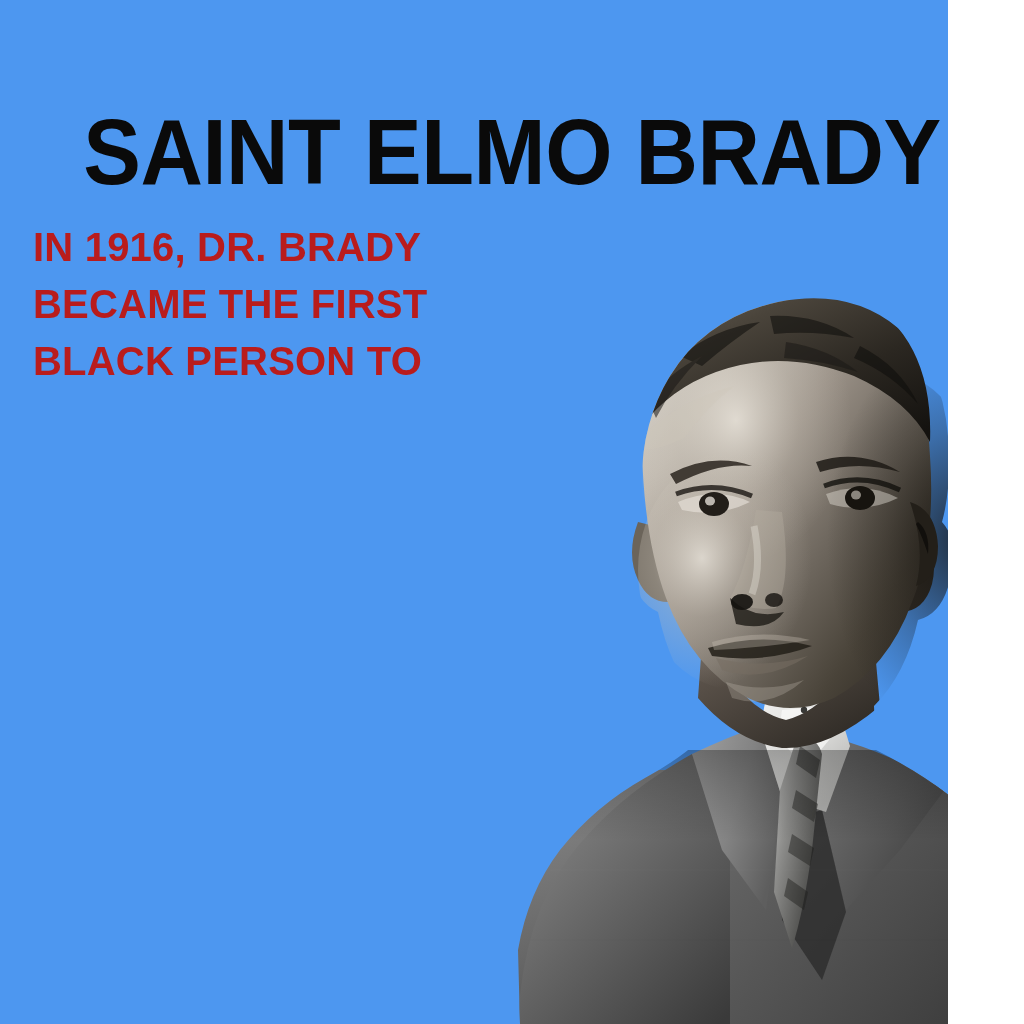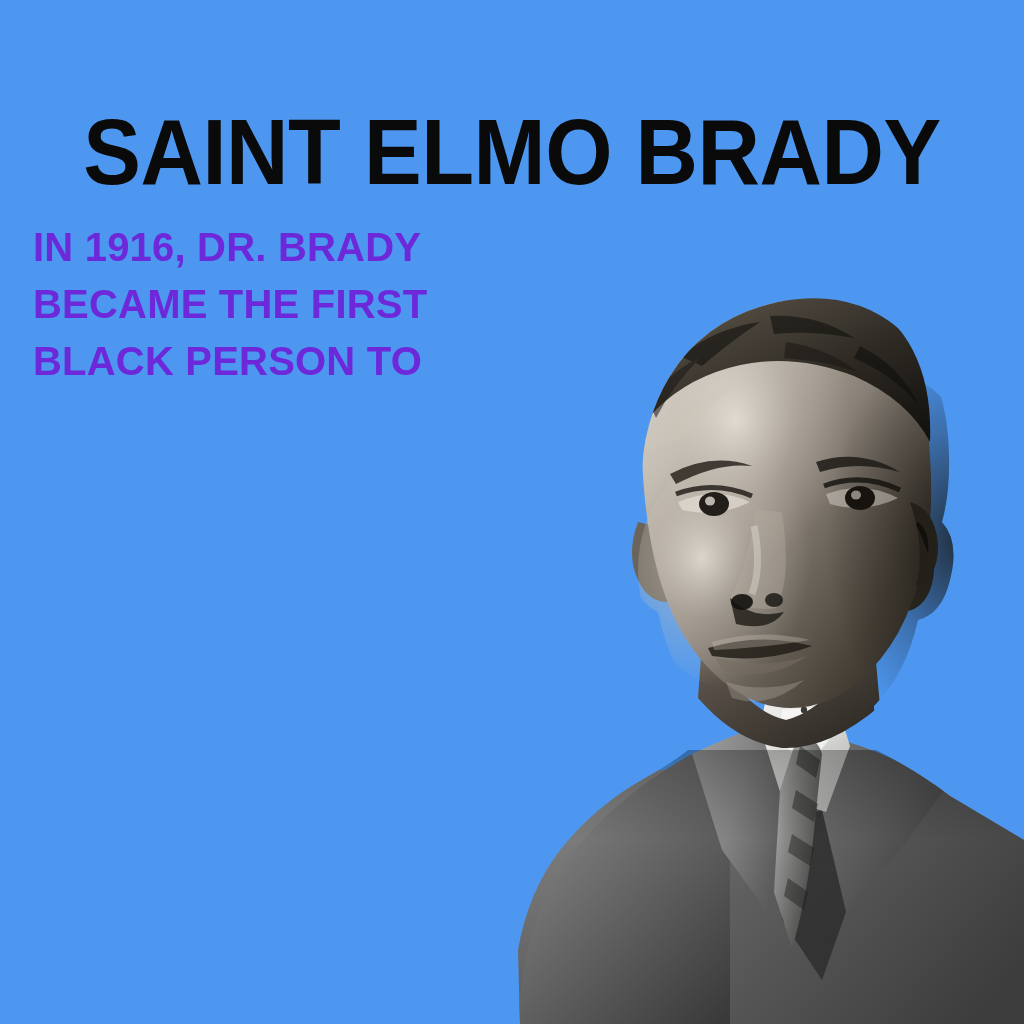--- a/index.html
+++ b/index.html
@@ -2,21 +2,21 @@
 <html><head>
 <meta charset="utf-8">
 <style>
   html, body {
     margin: 0;
     padding: 0;
     background: #ffffff;
   }
   #card {
     position: relative;
-    width: 1024px;
+    width: 948px;
     height: 1024px;
     overflow: hidden;
     font-family: "Liberation Sans", sans-serif;
   }
   #bg {
     position: absolute;
     inset: 0;
     background: #4d97f0;
   }
   #portrait-layer {
@@ -245,19 +245,19 @@
           <path d="M 120 720 L 594 720" stroke="#ffffff" stroke-width="1" opacity="0.18"></path>
           <path d="M 100 790 L 594 790" stroke="#000000" stroke-width="1" opacity="0.16"></path>
           <path d="M 150 660 L 594 660" stroke="#ffffff" stroke-width="1" opacity="0.12"></path>
         </g>
       </g>
     </svg>
   </div>
 
   <h1 id="headline" style="color: rgb(10, 10, 10);">SAINT ELMO BRADY</h1>
 
-  <div id="body-copy" style="color: #6d28d9;">
+  <div id="body-copy" style="color: #b91c1c;">
     <span class="ln">IN 1916, DR. BRADY</span>
     <span class="ln">BECAME THE FIRST</span>
     <span class="ln">BLACK PERSON TO</span>
   </div>
 
 </div>
 
 </body></html>

